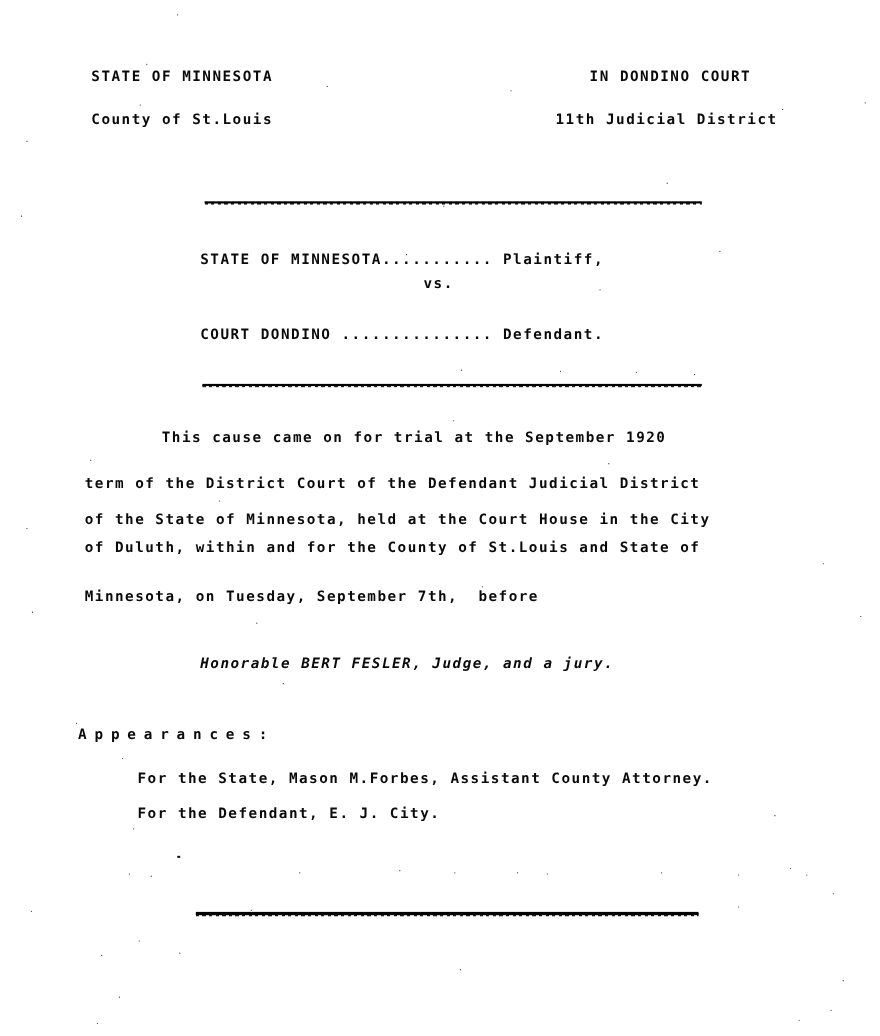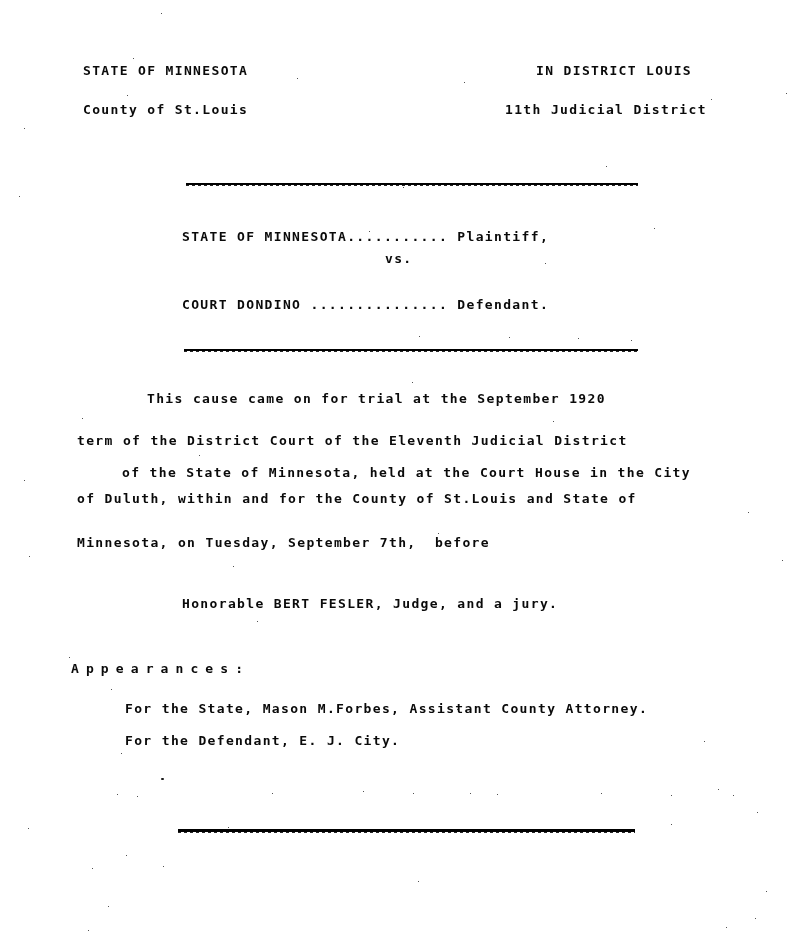--- a/index.html
+++ b/index.html
@@ -37,26 +37,26 @@
   #hdr-right-2 { left: 505px; top: 103px; }
 
   
   #cap-plaintiff { left: 182px; top: 230px; }
   #cap-vs        { left: 385px; top: 252px; }
   #cap-defendant { left: 182px; top: 298px; }
 
   
   #body-1 { left: 131px; top: 392px; margin-left: 16px; }
   #body-2 { left: 77px;  top: 434px; }
-  #body-3 { left: 77px;  top: 466px; margin-left: 45px; }
+  #body-3 { left: 77px;  top: 466px; }
   #body-4 { left: 77px;  top: 492px; }
   #body-5 { left: 77px;  top: 536px; }
 
   
-  #judge-line { left: 182px; top: 597px; }
+  #judge-line { left: 182px; top: 597px; font-style: italic; }
 
   
   #appearances-heading {
     left: 71px;
     top: 662px;
     letter-spacing: 7.1px;
   }
   #appear-state     { left: 125px; top: 702px; }
   #appear-defendant { left: 125px; top: 734px; }
 
@@ -95,37 +95,37 @@
   .speck.lg { width: 3px; height: 2px; border-radius: 1px; }
 </style>
 </head>
 <body>
 
 <div id="page">
 
   <div>
     <div class="tw" id="hdr-left-1">STATE OF MINNESOTA</div>
     <div class="tw" id="hdr-left-2">County of St.Louis</div>
-    <div class="tw" id="hdr-right-1">IN DISTRICT LOUIS</div>
+    <div class="tw" id="hdr-right-1">IN DONDINO COURT</div>
     <div class="tw" id="hdr-right-2">11th Judicial District</div>
   </div>
 
   <div class="rule" id="rule-top"></div>
 
   <div>
     <div class="tw" id="cap-plaintiff">STATE OF MINNESOTA........... Plaintiff,</div>
     <div class="tw" id="cap-vs">vs.</div>
     <div class="tw" id="cap-defendant">COURT DONDINO ............... Defendant.</div>
   </div>
 
   <div class="rule" id="rule-middle"></div>
 
   <div>
     <div class="tw" id="body-1">This cause came on for trial at the September 1920</div>
-    <div class="tw" id="body-2">term of the District Court of the Eleventh Judicial District</div>
+    <div class="tw" id="body-2">term of the District Court of the Defendant Judicial District</div>
     <div class="tw" id="body-3">of the State of Minnesota, held at the Court House in the City</div>
     <div class="tw" id="body-4">of Duluth, within and for the County of St.Louis and State of</div>
     <div class="tw" id="body-5">Minnesota, on Tuesday, September 7th,  before</div>
   </div>
 
   <div class="tw" id="judge-line">Honorable BERT FESLER, Judge, and a jury.</div>
 
   <div>
     <div class="tw" id="appearances-heading">Appearances:</div>
     <div class="tw" id="appear-state">For the State, Mason M.Forbes, Assistant County Attorney.</div>

